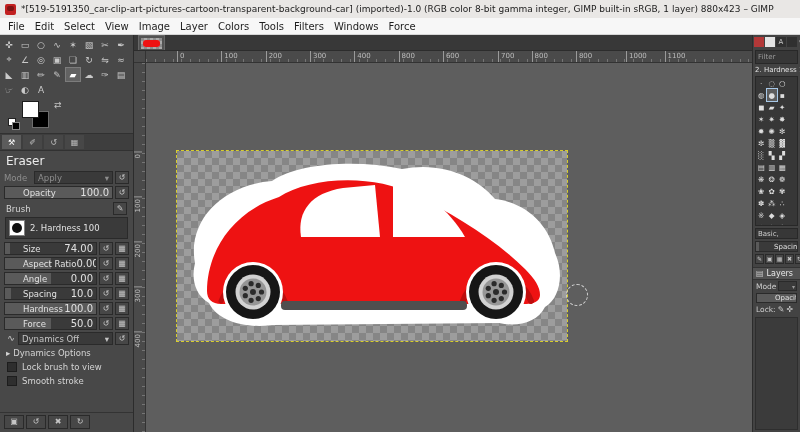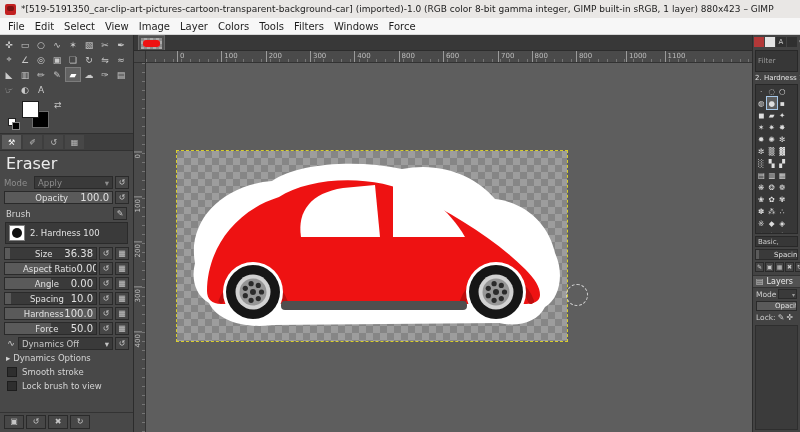--- a/index.html
+++ b/index.html
@@ -27,30 +27,30 @@
   .default-mini::before{content:"";position:absolute;left:0;top:0;width:6px;height:6px;background:#fff;border:1px solid #222;}
   .default-mini::after{content:"";position:absolute;left:4px;top:4px;width:6px;height:6px;background:#000;border:1px solid #888;}
   .fg-swatch{position:absolute;left:14px;top:2px;width:17px;height:17px;background:#fff;border:1px solid #1c1c1c;z-index:2;}
   .bg-swatch{position:absolute;left:24px;top:12px;width:17px;height:17px;background:#000;border:1px solid #6d6d6d;}
   .swap{position:absolute;left:46px;top:1px;font-size:9px;color:#c2c2c2;}
   .dock-tabs{display:flex;gap:2px;padding:1px 2px;background:#3e3e3e;border-top:1px solid #313131;border-bottom:1px solid #313131;flex:0 0 auto;}
   .dock-tab{width:19px;height:14px;display:flex;align-items:center;justify-content:center;font-size:8px;color:#bdbdbd;background:#474747;}
   .dock-tab.active{background:#5c5c5c;color:#fff;}
 
   .tool-options{flex:1;display:flex;flex-direction:column;min-height:0;}
-  .panel-title{font-size:16px;color:#ececec;padding:3px 6px 2px;}
+  .panel-title{font-size:12px;color:#ececec;padding:3px 6px 2px;}
   .opt-row{display:flex;align-items:center;padding:1px 4px;flex:0 0 auto;}
   .row-label{font-size:8.5px;color:#cfcfcf;width:30px;flex:0 0 auto;}
   .dim{color:#8d8d8d !important;}
   .dropdown{flex:1;height:13px;background:#3a3a3a;border:1px solid #2a2a2a;font-size:8.5px;color:#c4c4c4;display:flex;align-items:center;justify-content:space-between;padding:0 3px;min-width:0;}
   .dropdown span{white-space:nowrap;overflow:hidden;}
   .mini{width:14px;height:13px;background:#474747;border:1px solid #2a2a2a;color:#c6c6c6;font-size:8px;line-height:1;padding:0;margin-left:2px;flex:0 0 auto;}
   .spin-scale{position:relative;flex:1;height:13px;background:#3a3a3a;border:1px solid #2a2a2a;display:flex;align-items:center;overflow:hidden;min-width:0;}
   .spin-scale .fill{position:absolute;left:0;top:0;bottom:0;background:#5a5a5a;}
-  .spin-scale .lbl{position:relative;flex:1;font-size:8.5px;color:#e0e0e0;padding-left:18px;white-space:nowrap;text-align:center;}
+  .spin-scale .lbl{position:relative;flex:1;font-size:8.5px;color:#e0e0e0;padding-left:18px;white-space:nowrap;}
   .spin-scale .val{position:relative;font-size:10px;color:#e0e0e0;padding-right:3px;}
   .brush-label-row{display:flex;align-items:center;justify-content:space-between;padding:2px 6px 0;font-size:8.5px;color:#d4d4d4;gap:40px;}
   .brush-select-row{display:flex;align-items:center;gap:5px;margin:2px 5px;background:#3a3a3a;border:1px solid #2a2a2a;padding:2px 3px;font-size:8.5px;color:#e2e2e2;}
   .brush-thumb{width:16px;height:16px;background:#fff;border:1px solid #808080;position:relative;flex:0 0 auto;}
   .brush-thumb::after{content:"";position:absolute;inset:2px;background:#101010;border-radius:50%;}
   .dyn-icon{width:14px;height:12px;font-size:9px;color:#cfcfcf;text-align:center;flex:0 0 auto;}
   .expander{display:flex;align-items:center;gap:3px;padding:2px 6px;font-size:8.5px;color:#d4d4d4;}
   .check-row{display:flex;align-items:center;gap:5px;padding:2px 7px;}
   .checkbox{width:10px;height:10px;background:#2e2e2e;border:1px solid #1d1d1d;flex:0 0 auto;}
   .check-label{font-size:8.5px;color:#d4d4d4;white-space:nowrap;}
@@ -82,21 +82,21 @@
   .brush-cursor{position:absolute;left:420px;top:221px;width:22px;height:22px;border:1px dashed #cfcfcf;border-radius:50%;}
 
   
   .right-dock{width:48px;background:#434343;border-left:1px solid #2c2c2c;display:flex;flex-direction:column;color:#cccccc;flex:0 0 auto;}
   .rd-tabs{display:flex;align-items:center;gap:1px;padding:2px 1px;flex:0 0 auto;}
   .rd-tab{width:10px;height:10px;flex:0 0 auto;display:flex;align-items:center;justify-content:center;font-size:7px;color:#c9c9c9;}
   .t-red{background:#b23838;}
   .t-white{background:#e4e4e4;}
   .t-dark{background:#303030;}
   .rd-chevron{font-size:7px;color:#b5b5b5;margin-left:1px;}
-  .rd-filter{margin:1px 2px;height:22px;background:#373737;border:1px solid #282828;font-size:7px;color:#9b9b9b;display:flex;align-items:center;padding:0 2px;flex:0 0 auto;}
+  .rd-filter{margin:1px 2px;height:14px;background:#373737;border:1px solid #282828;font-size:7px;color:#9b9b9b;display:flex;align-items:center;padding:0 2px;flex:0 0 auto;}
   .rd-brushname{font-size:7px;color:#e2e2e2;padding:1px 2px;white-space:nowrap;overflow:hidden;flex:0 0 auto;}
   .brush-grid{margin:1px 2px;background:#373737;border:1px solid #282828;display:flex;flex-wrap:wrap;align-content:flex-start;height:150px;overflow:hidden;flex:0 0 auto;}
   .brush-cell{width:10.5px;height:12px;display:flex;align-items:center;justify-content:center;font-size:7.5px;color:#dedede;}
   .brush-cell.selected{background:#5d5d5d;outline:1px solid #a7c8e8;}
   .rd-tag{margin:1px 2px;height:11px;background:#373737;border:1px solid #282828;font-size:7px;color:#cfcfcf;display:flex;align-items:center;padding:0 2px;flex:0 0 auto;}
   .rd-spacing{display:flex;padding:1px 2px;flex:0 0 auto;}
   .rd-spacing .spin-scale{height:11px;}
   .rd-spacing .lbl{font-size:7px;}
   .rd-btns{display:flex;gap:1px;padding:1px 2px;flex:0 0 auto;}
   .rd-btns .mini{width:9px;height:10px;font-size:6px;margin:0;}
@@ -208,21 +208,21 @@
         <div class="brush-select-row">
           <span class="brush-thumb"></span>
           <span>2. Hardness 100</span>
         </div>
 
         <div>
             <div class="opt-row">
               <div class="spin-scale">
                 <div class="fill" style="width: 6%;"></div>
                 <span class="lbl">Size</span>
-                <span class="val">36.38</span>
+                <span class="val">74.00</span>
               </div>
               <button class="mini">↺</button>
               <button class="mini">▦</button>
             </div>
             <div class="opt-row">
               <div class="spin-scale">
                 <div class="fill" style="width: 50%;"></div>
                 <span class="lbl">Aspect Ratio</span>
                 <span class="val">0.00</span>
               </div>
@@ -277,25 +277,25 @@
         </div>
 
         <div class="expander">
           <span>▸</span>
           <span>Dynamics Options</span>
         </div>
 
         <div>
             <div class="check-row">
               <span class="checkbox"></span>
-              <span class="check-label">Smooth stroke</span>
+              <span class="check-label">Lock brush to view</span>
             </div>
             <div class="check-row">
               <span class="checkbox"></span>
-              <span class="check-label">Lock brush to view</span>
+              <span class="check-label">Smooth stroke</span>
             </div>
           </div>
 
         <div class="bottom-btns">
           <button class="mini">▣</button>
           <button class="mini">↺</button>
           <button class="mini">✖</button>
           <button class="mini">↻</button>
         </div>
       </div>

